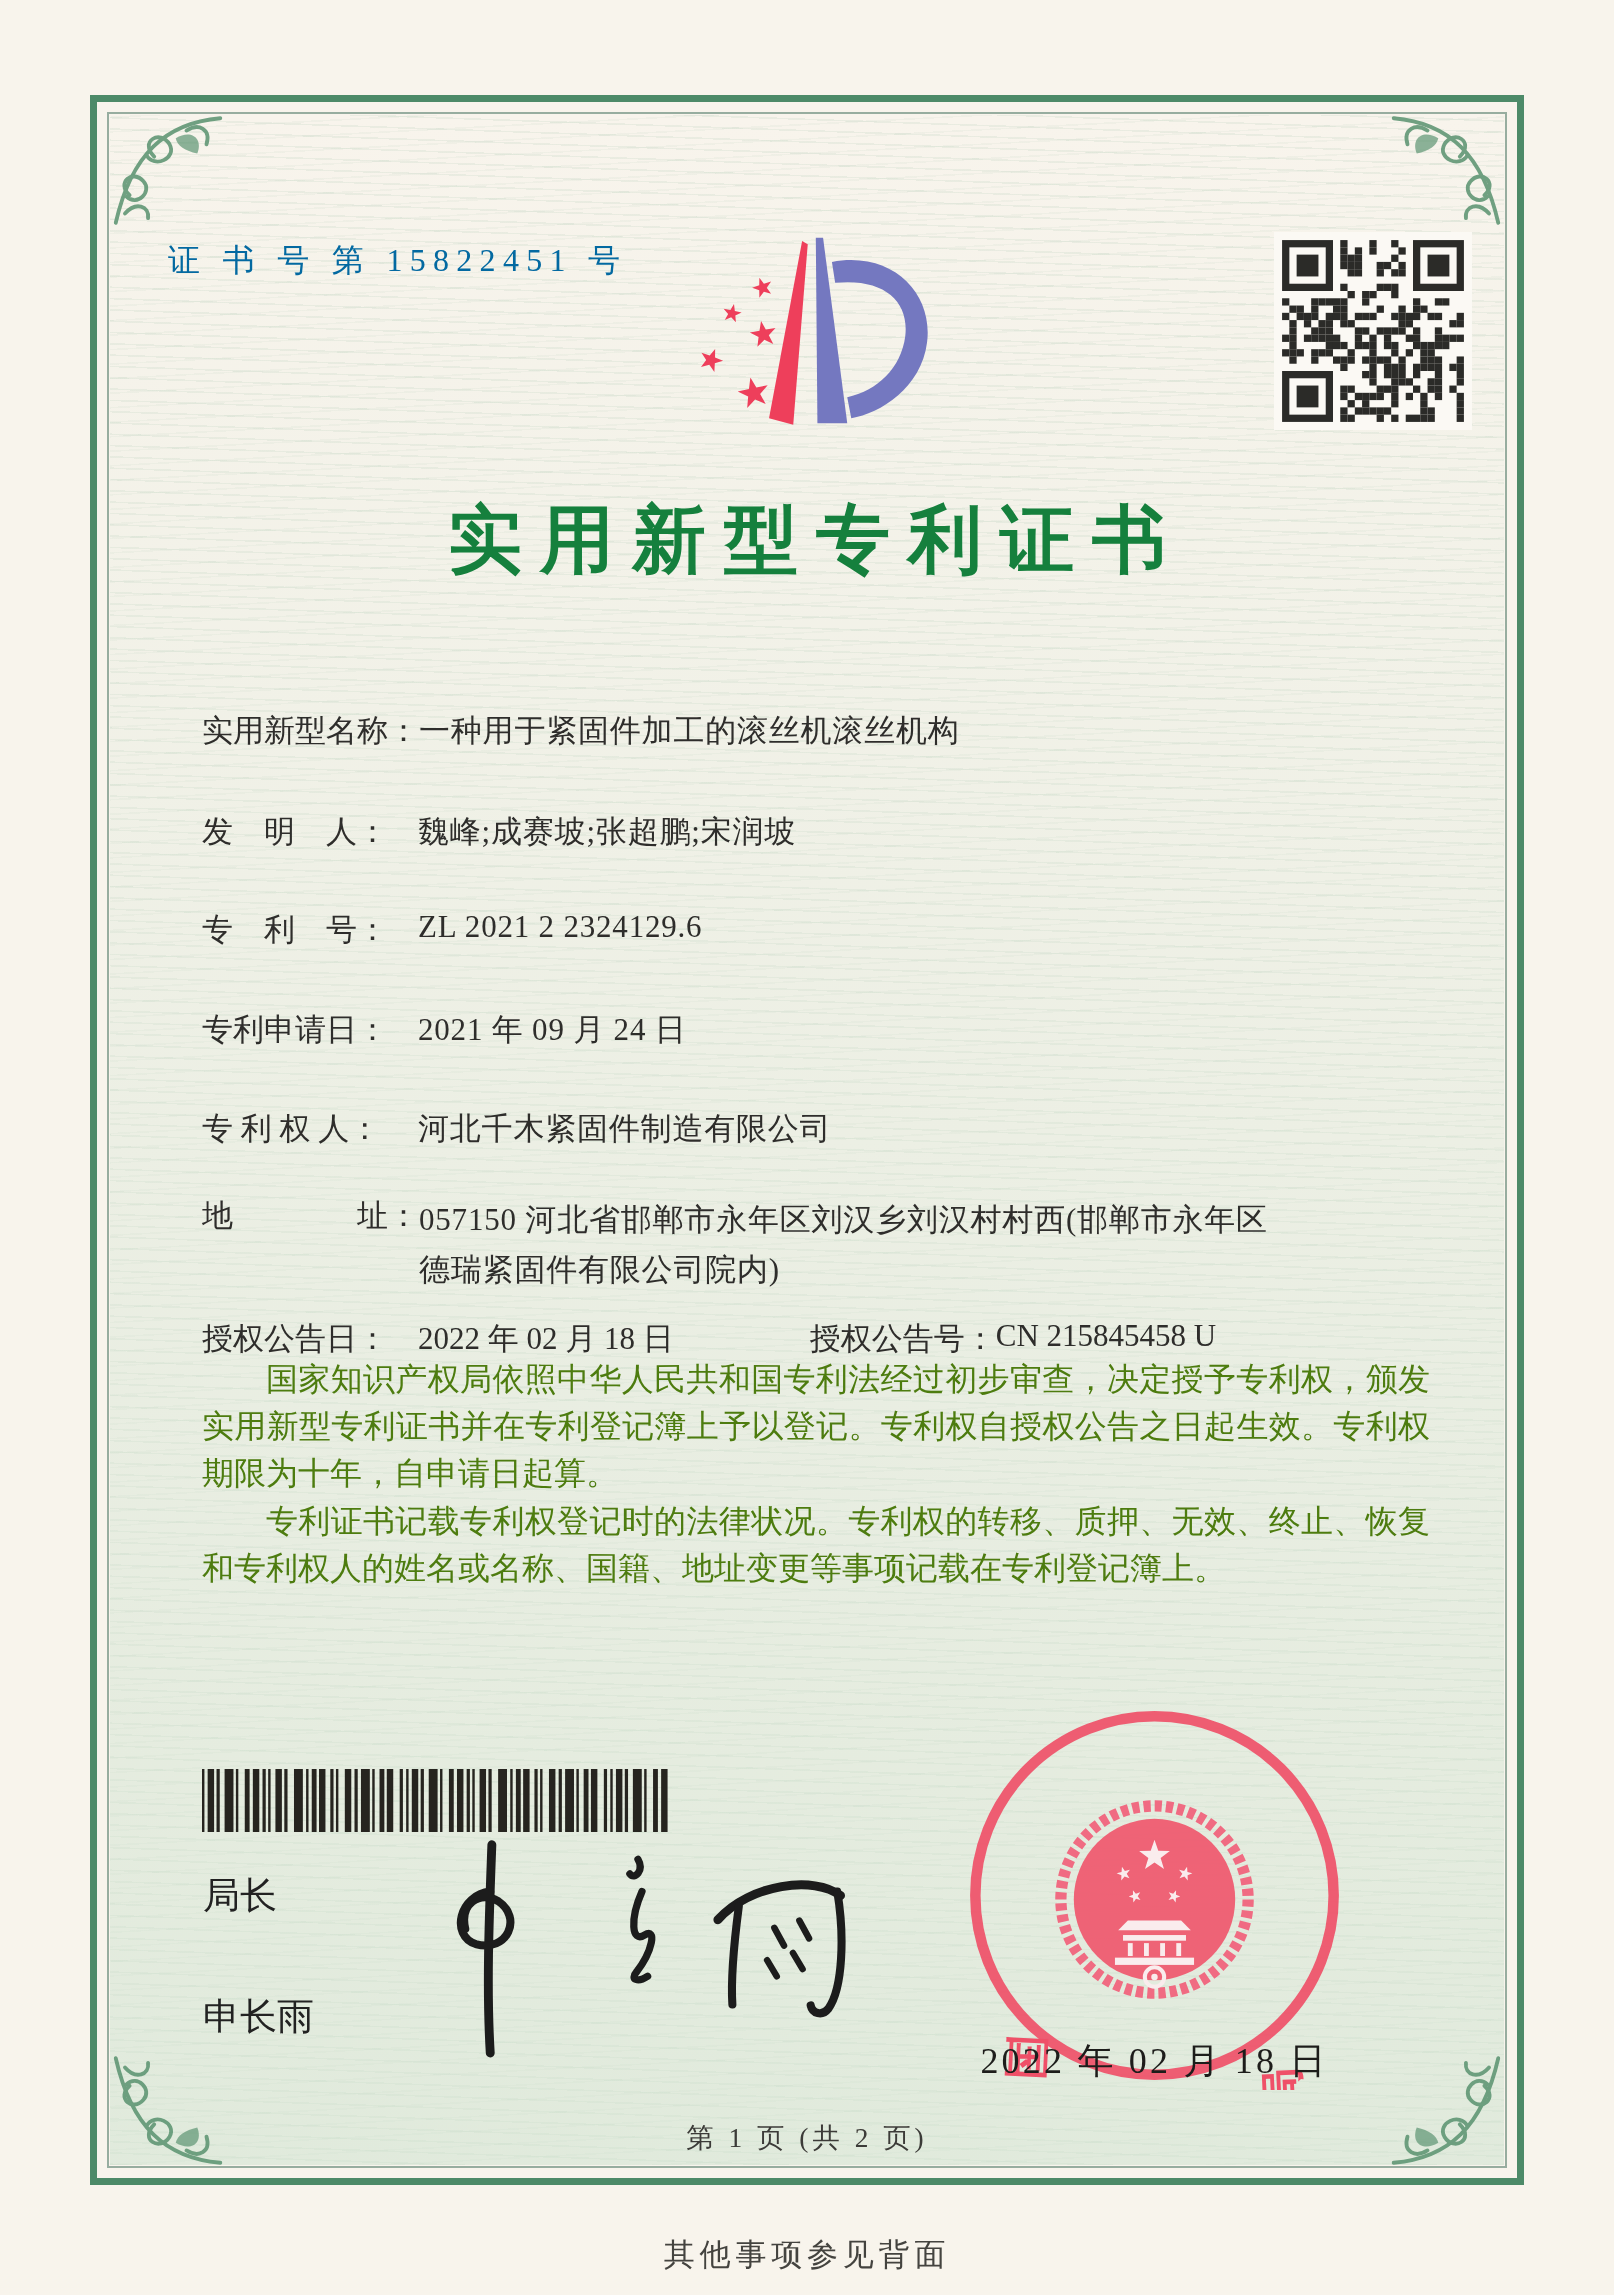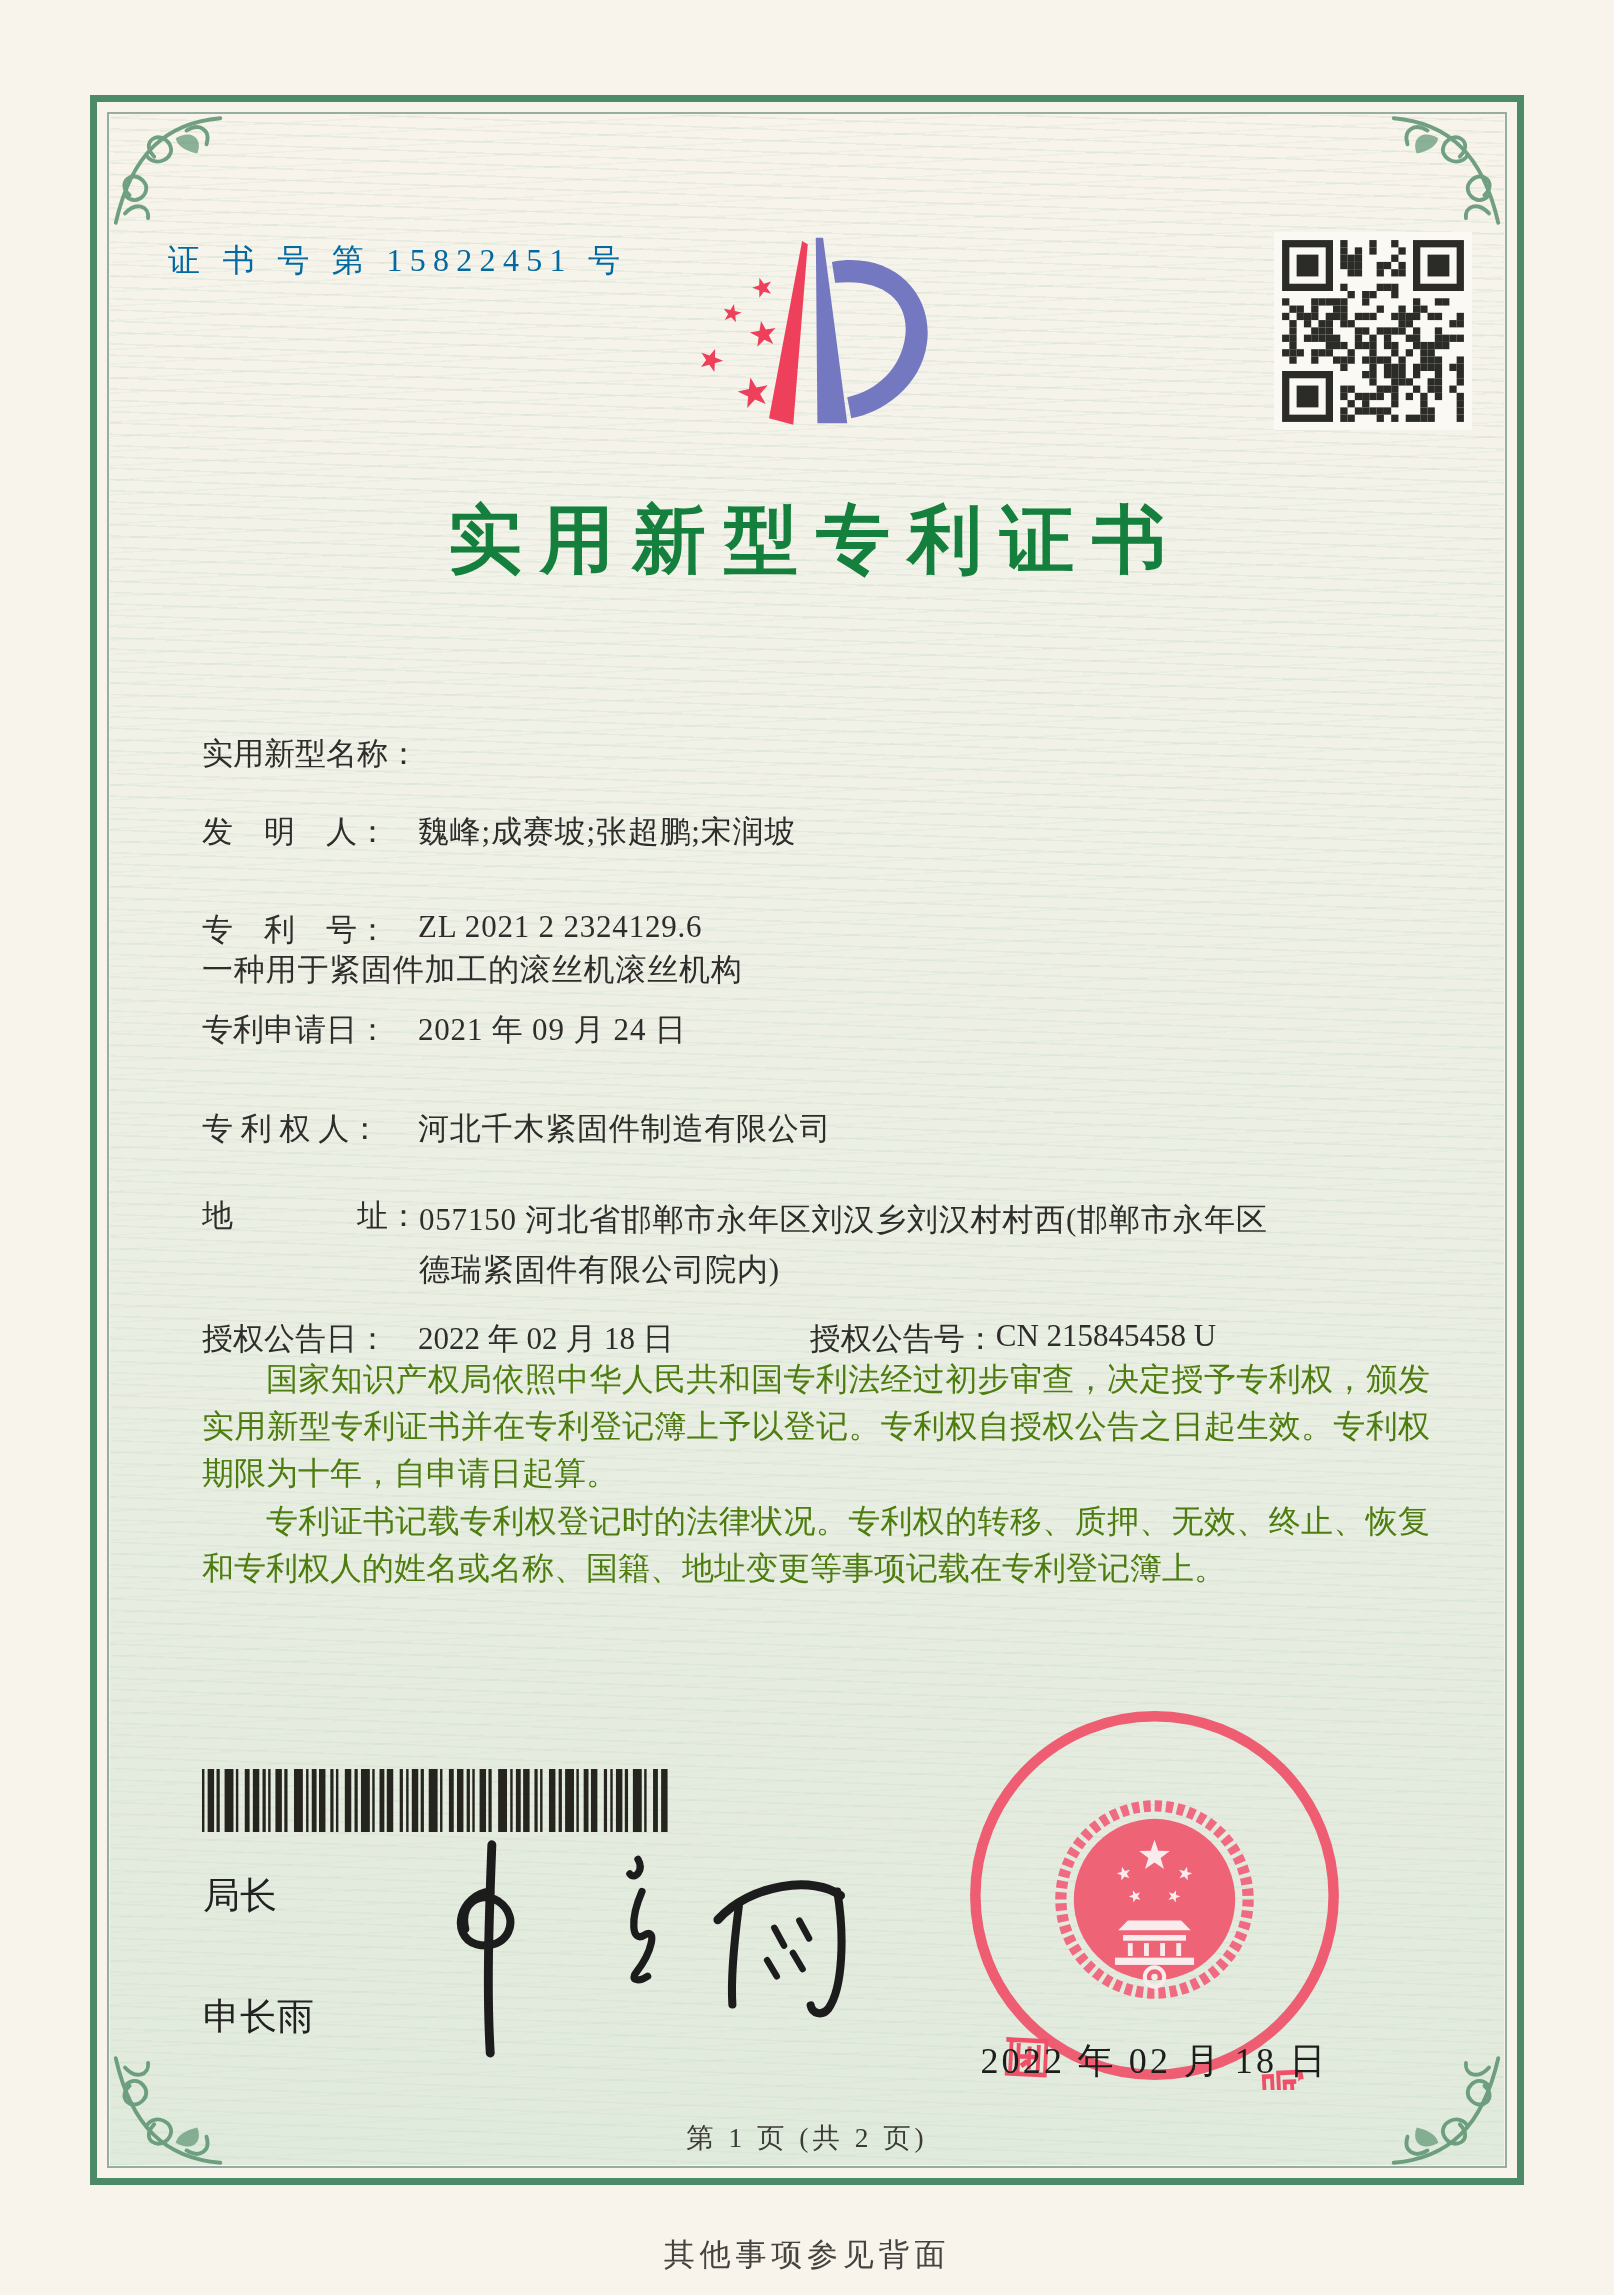--- a/index.html
+++ b/index.html
@@ -40,21 +40,21 @@
   .qr{position:absolute;left:1274px;top:232px;width:198px;height:198px;}
   .title{
     position:absolute;left:0;right:0;top:491px;text-align:center;
     font-size:74px;font-weight:bold;letter-spacing:18px;text-indent:18px;
     color:#15803d;
   }
   
   .row{position:absolute;left:202px;width:1235px;display:flex;font-size:31px;color:#2e2d2b;}
   .row .lbl{flex:0 0 216px;white-space:pre;}
   .row .val{flex:1;letter-spacing:0.8px;}
-  .r1{top:733px;flex-direction:column;} .r2{top:811px;} .r3{top:909px;} .r4{top:1009px;} .r5{top:1108px;}
+  .r1{top:710px;} .r2{top:811px;} .r3{top:909px;} .r4{top:1009px;} .r5{top:1108px;}
   .r-addr{top:1195px;}
   .r-addr .val{line-height:50px;max-width:876px;}
   .r-grant{top:1298px;margin-top:20px;}
   .r-grant .pair2{margin-left:136px;display:flex;}
   .r-grant .lbl2{white-space:pre;}
   
   .para{
     position:absolute;left:202px;width:1228px;
     font-size:32px;line-height:47px;text-align:justify;text-indent:2em;
     color:#4d7c0f;

